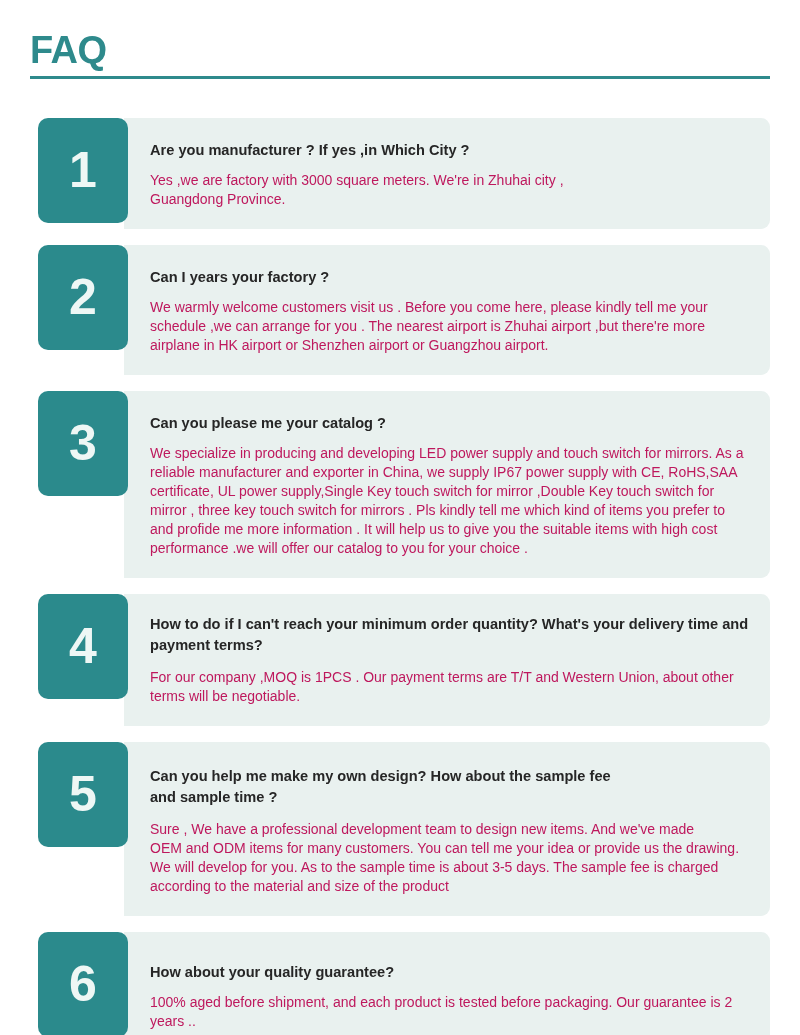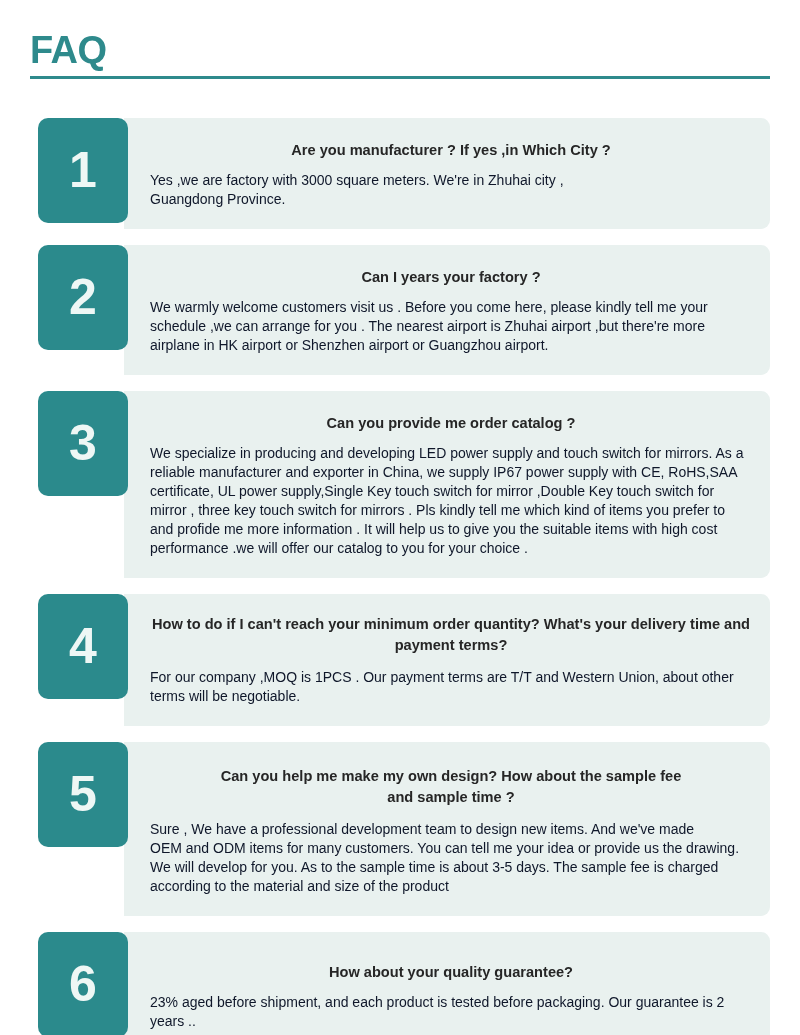--- a/index.html
+++ b/index.html
@@ -79,24 +79,23 @@
     box-sizing: border-box;
     min-height: 105px;
   }
   .faq-question {
     color: #262626;
     font-size: 14.6px;
     font-weight: bold;
     line-height: 21px;
     margin: 0 0 10px 0;
     white-space: pre-line;
-    text-align: center;
   }
   .faq-answer {
-    color: #0f172a;
+    color: #be185d;
     font-size: 14px;
     font-weight: normal;
     line-height: 19px;
     margin: 0;
     white-space: pre-line;
   }
 
   
   .faq-item.i1 .faq-panel { min-height: 105px; padding-top: 22px; }
   .faq-item.i2 .faq-panel { min-height: 115px; padding-top: 22px; }
@@ -138,21 +137,21 @@
         <div class="faq-question">Can I years your factory ?</div>
         <div class="faq-answer">We warmly welcome customers visit us . Before you come here, please kindly tell me your schedule ,we can arrange for you . The nearest airport is Zhuhai airport ,but there're more airplane in HK airport or Shenzhen airport or Guangzhou airport.</div>
       </div>
     </div>
 
     <div class="faq-item i3">
       <div class="faq-number-wrap">
         <div class="faq-number">3</div>
       </div>
       <div class="faq-panel">
-        <div class="faq-question">Can you provide me order catalog ?</div>
+        <div class="faq-question">Can you please me your catalog ?</div>
         <div class="faq-answer">We specialize in producing and developing LED power supply and touch switch for mirrors. As a reliable manufacturer and exporter in China, we supply IP67 power supply with CE, RoHS,SAA certificate, UL power supply,Single Key touch switch for mirror ,Double Key touch switch for mirror , three key touch switch for mirrors . Pls kindly tell me which kind of items you prefer to and profide me more information . It will help us to give you the suitable items with high cost performance .we will offer our catalog to you for your choice .</div>
       </div>
     </div>
 
     <div class="faq-item i4">
       <div class="faq-number-wrap">
         <div class="faq-number">4</div>
       </div>
       <div class="faq-panel">
         <div class="faq-question">How to do if I can't reach your minimum order quantity? What's your delivery time and payment terms?</div>
@@ -171,18 +170,18 @@
  OEM and ODM items for many customers. You can tell me your idea or provide us the drawing. We will develop for you. As to the sample time is about 3-5 days. The sample fee is charged according to the material and size of the product</div>
       </div>
     </div>
 
     <div class="faq-item i6">
       <div class="faq-number-wrap">
         <div class="faq-number">6</div>
       </div>
       <div class="faq-panel">
         <div class="faq-question">How about your quality guarantee?</div>
-        <div class="faq-answer">23% aged before shipment, and each product is tested before packaging. Our guarantee is 2 years ..</div>
+        <div class="faq-answer">100% aged before shipment, and each product is tested before packaging. Our guarantee is 2 years ..</div>
       </div>
     </div>
 
   </div>
 </div>
 
 </body></html>

